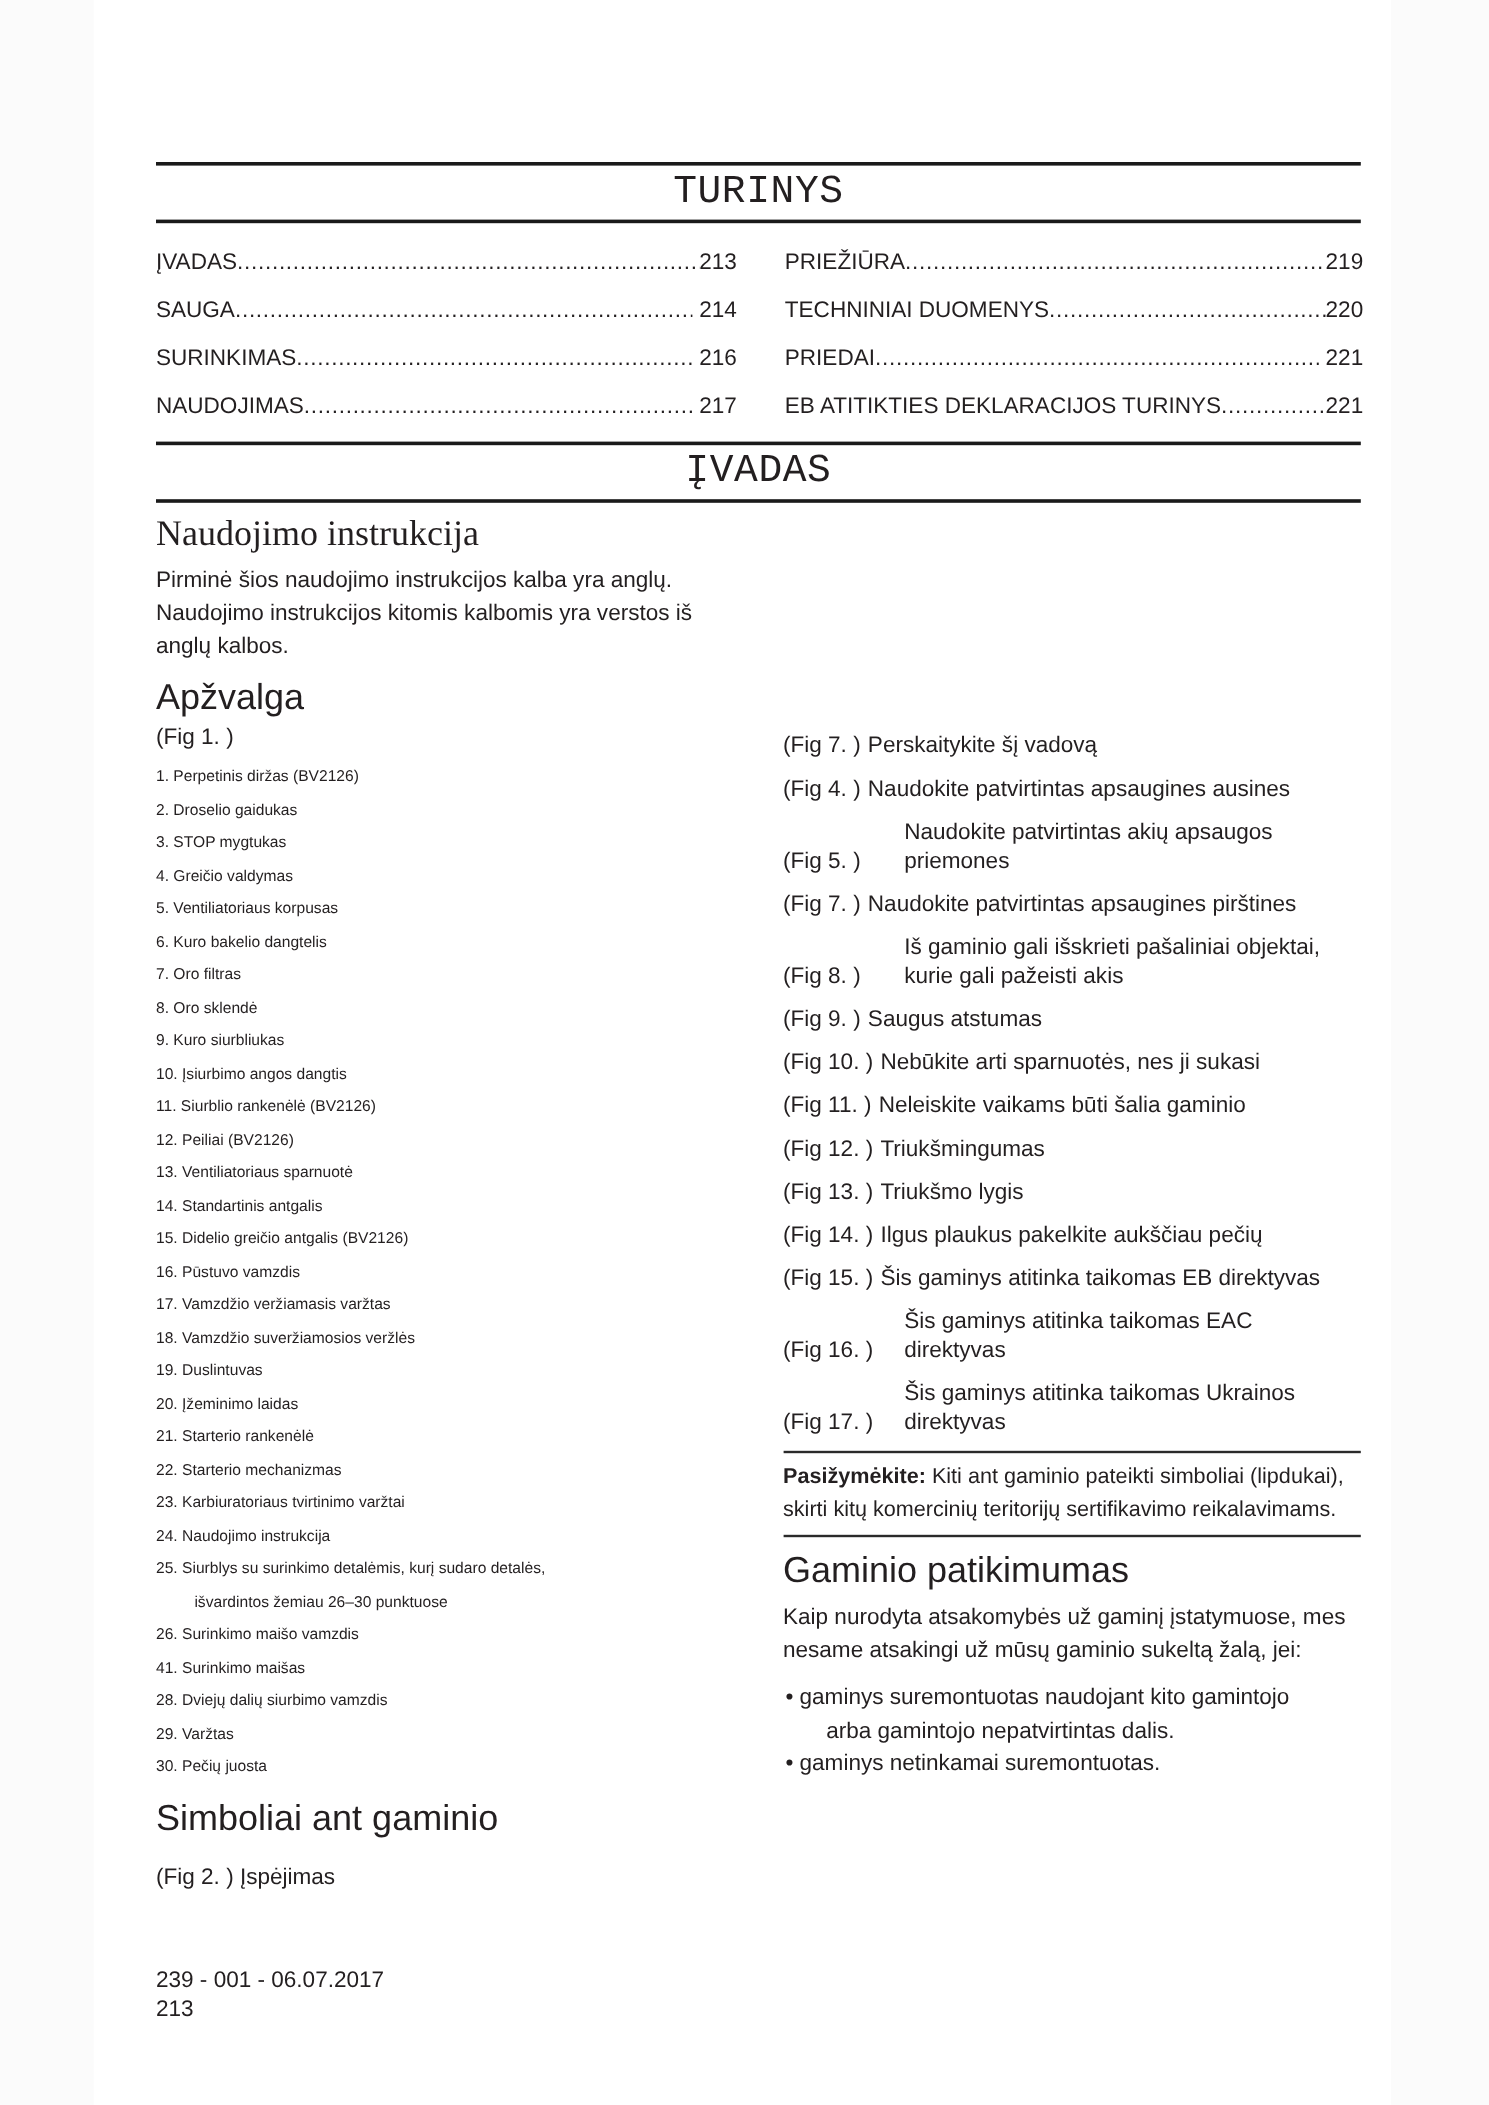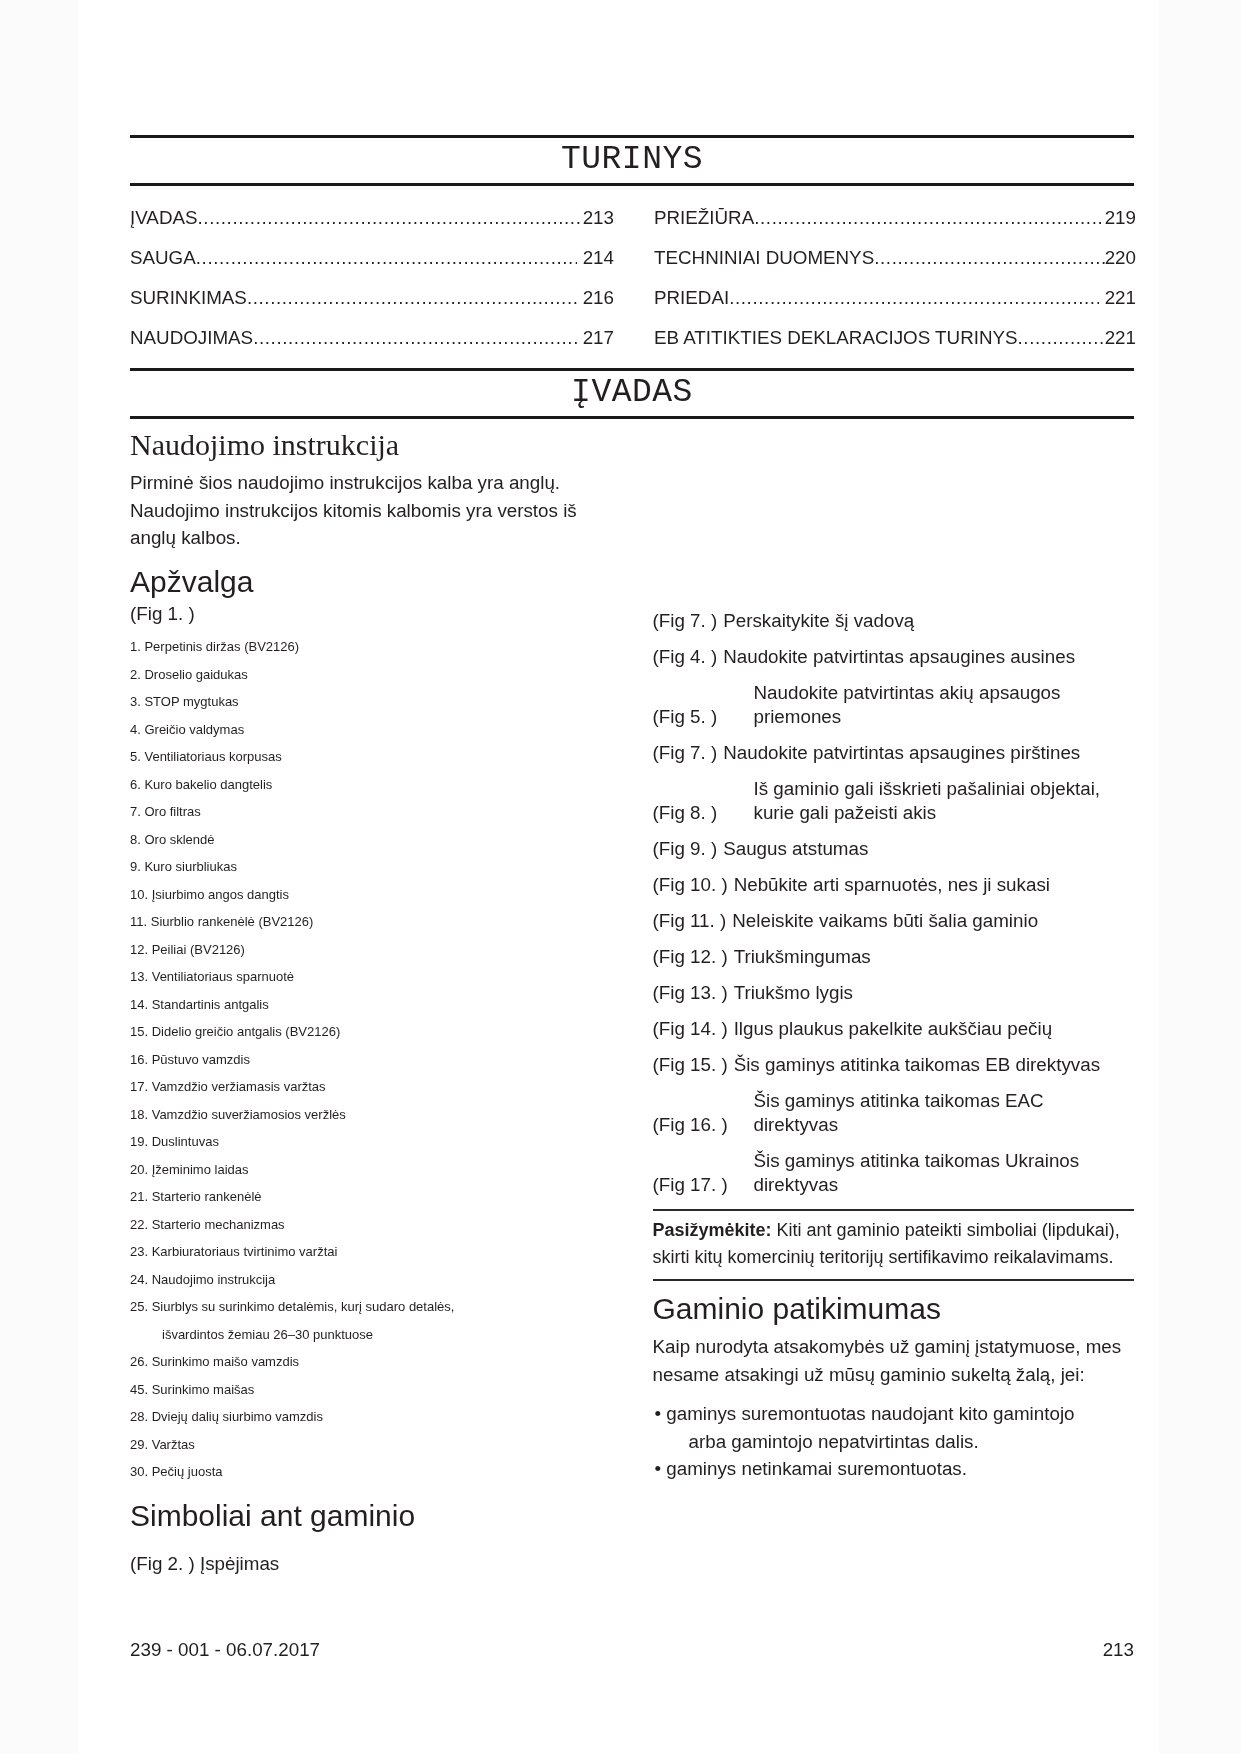--- a/index.html
+++ b/index.html
@@ -86,21 +86,21 @@
   .bullet-item {
     font-size:18.8px; line-height:27.5px;
     padding-left:36px; text-indent:-34px;
     white-space:pre-line;
   }
   .bullet-item::before { content:"\2022\00a0"; }
   
   .footer {
     position:absolute; left:130px; right:107px; top:1638px;
     display:flex; justify-content:space-between;
-    font-size:18.8px; line-height:24px;
+    font-size:18.8px; line-height:24px;flex-direction:column;
   }
 </style>
 </head>
 <body>
 
 <div class="sheet"></div>
 
 <div class="content">
 
   <div class="band band-top">
@@ -191,21 +191,21 @@
           <div class="overview-item">18. Vamzdžio suveržiamosios veržlės</div>
           <div class="overview-item">19. Duslintuvas</div>
           <div class="overview-item">20. Įžeminimo laidas</div>
           <div class="overview-item">21. Starterio rankenėlė</div>
           <div class="overview-item">22. Starterio mechanizmas</div>
           <div class="overview-item">23. Karbiuratoriaus tvirtinimo varžtai</div>
           <div class="overview-item">24. Naudojimo instrukcija</div>
           <div class="overview-item">25. Siurblys su surinkimo detalėmis, kurį sudaro detalės,
 išvardintos žemiau 26–30 punktuose</div>
           <div class="overview-item">26. Surinkimo maišo vamzdis</div>
-          <div class="overview-item">45. Surinkimo maišas</div>
+          <div class="overview-item">41. Surinkimo maišas</div>
           <div class="overview-item">28. Dviejų dalių siurbimo vamzdis</div>
           <div class="overview-item">29. Varžtas</div>
           <div class="overview-item">30. Pečių juosta</div>
         </div>
 
       <h2 class="h2-symbols">Simboliai ant gaminio</h2>
       <div class="fig-ref fig-ref-sym">(Fig 2. ) Įspėjimas</div>
     </div>
 
     <div class="col-right">

